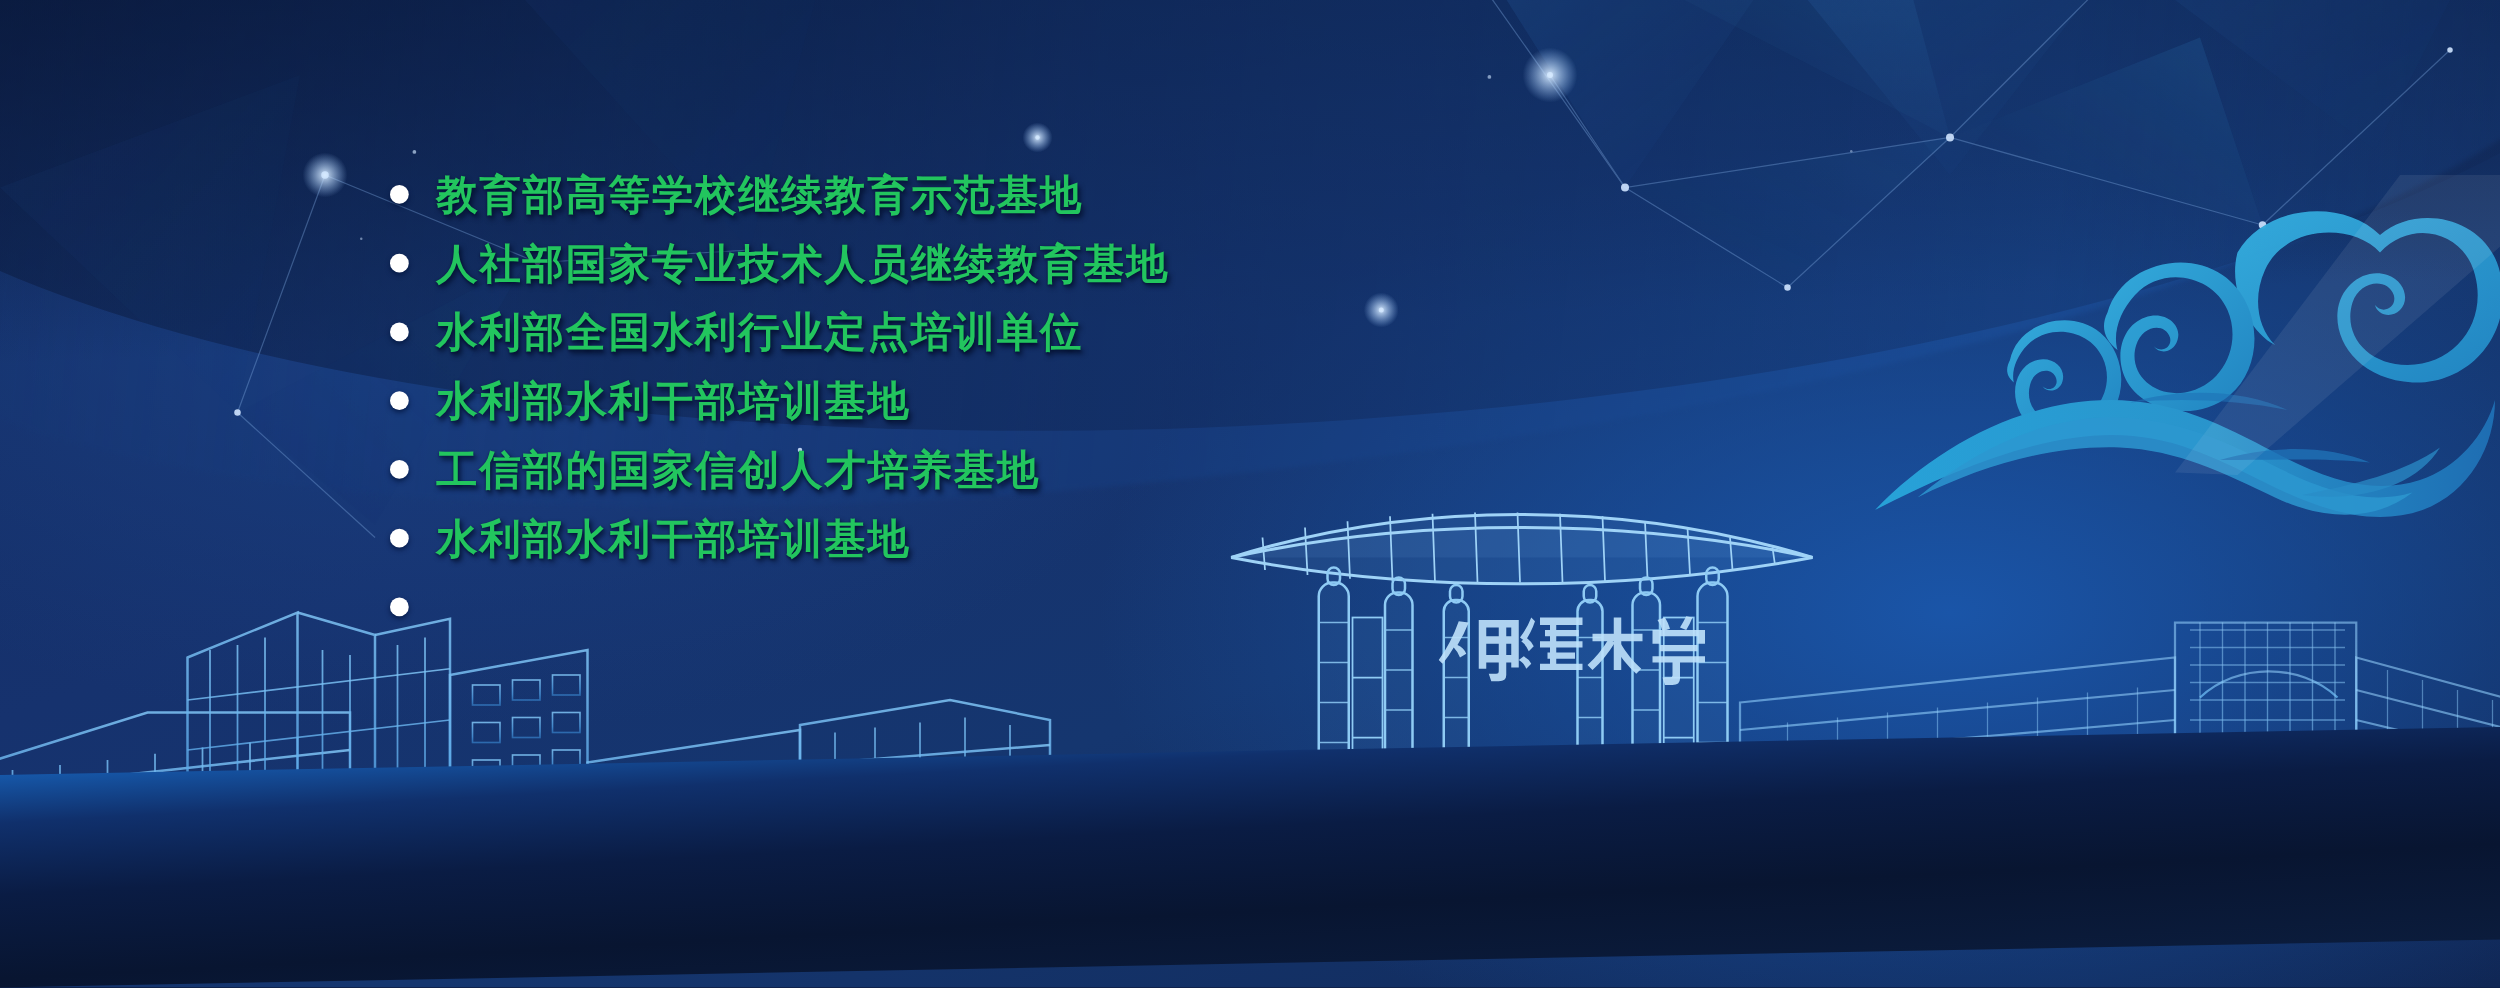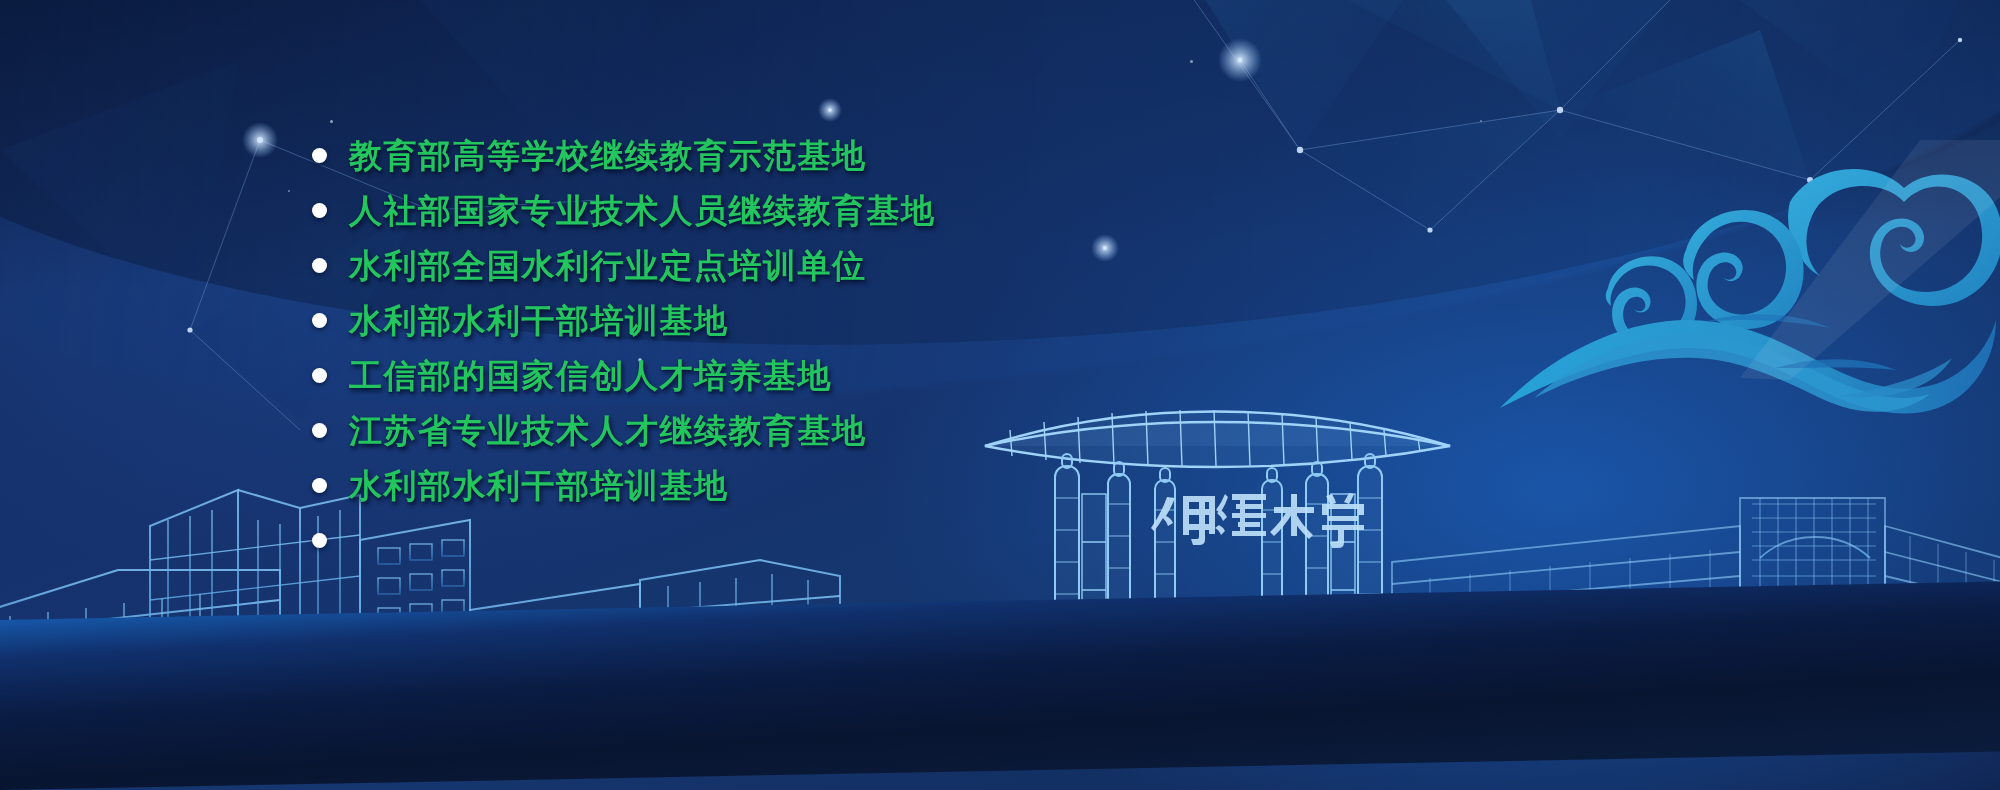--- a/index.html
+++ b/index.html
@@ -501,24 +501,20 @@
     <div class="list-item">
       <span class="bullet"></span>
       <span class="item-text">水利部水利干部培训基地</span>
     </div>
 
     <div class="list-item">
       <span class="bullet"></span>
       <span class="item-text">工信部的国家信创人才培养基地</span>
     </div>
 
-    <div class="list-item">
-      <span class="bullet"></span>
-      <span class="item-text">江苏省专业技术人才继续教育基地</span>
-    </div>
 
     <div class="list-item">
       <span class="bullet"></span>
       <span class="item-text">水利部水利干部培训基地</span>
     </div>
 
     <div class="list-item">
       <span class="bullet"></span>
     </div>
 

